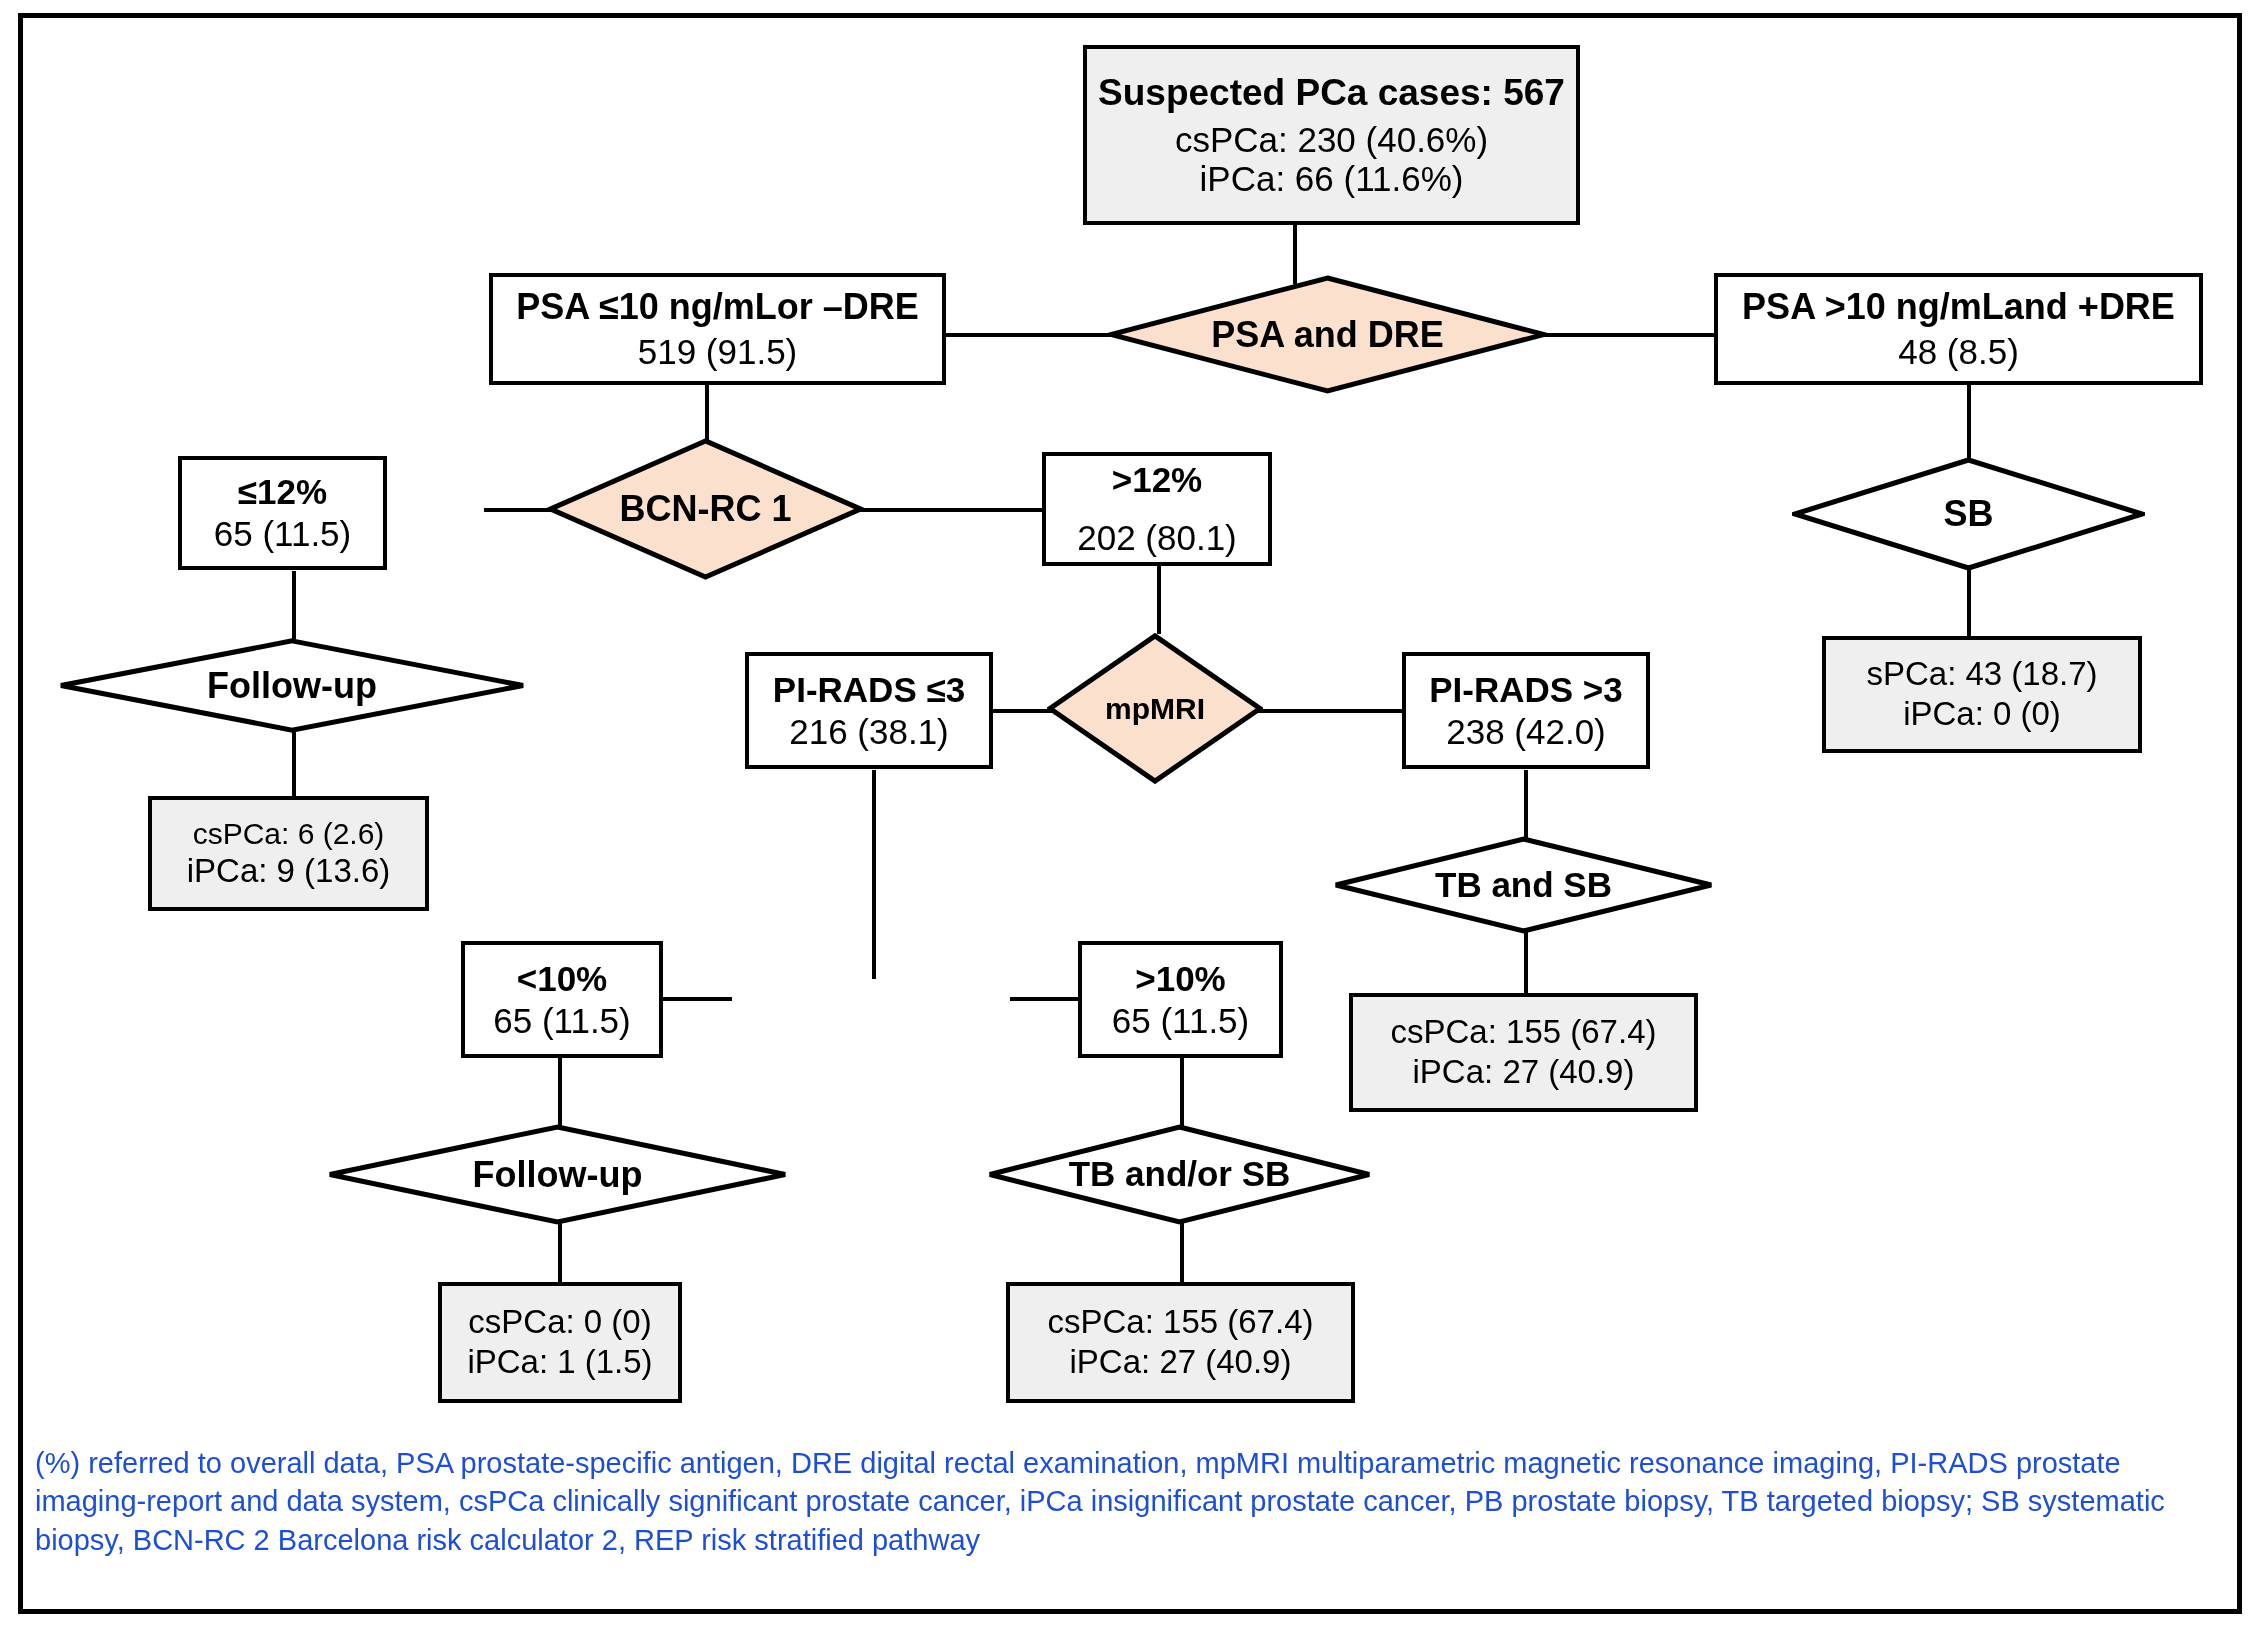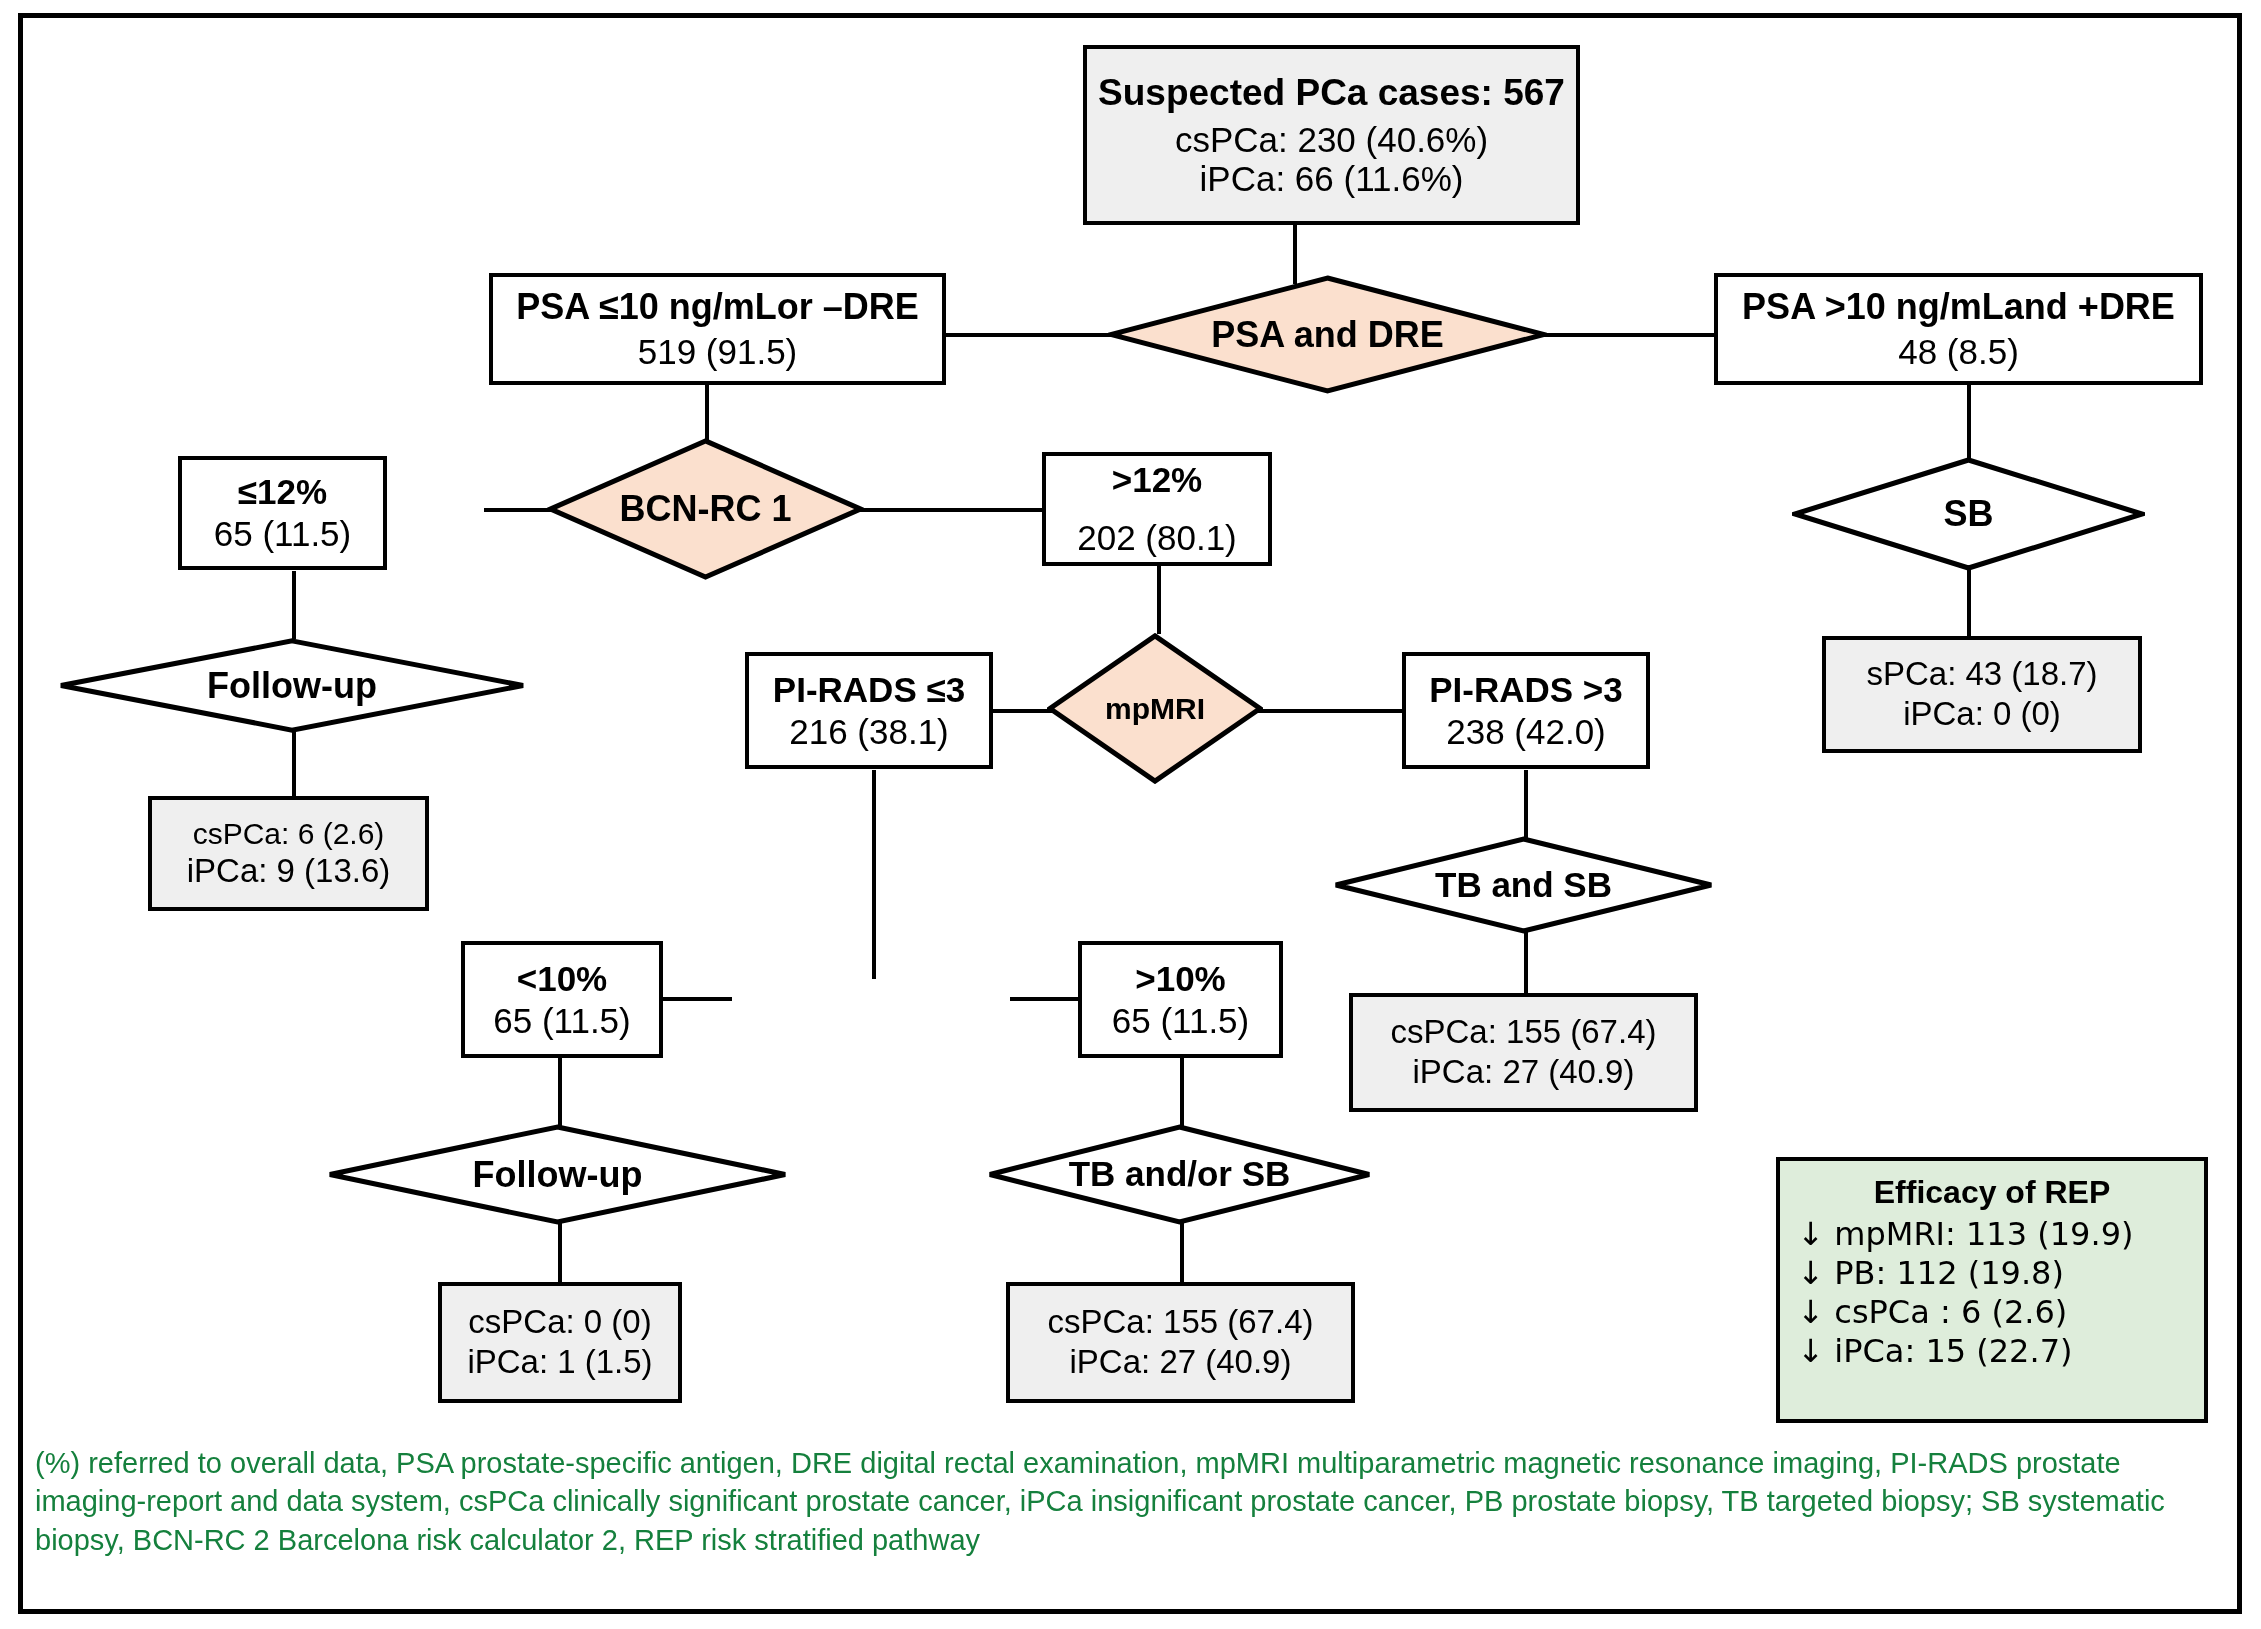--- a/index.html
+++ b/index.html
@@ -11,21 +11,21 @@
   .rect.gray{background:#efefef;}
   .rect.green{background:#deeddb;}
   .ln1{font-weight:bold;line-height:1.12;}
   .ln2{line-height:1.12;}
   .dia{position:absolute;display:flex;align-items:center;justify-content:center;text-align:center;}
   .dia svg{position:absolute;left:0;top:0;}
   .dia .dlabel{position:relative;z-index:2;font-weight:bold;line-height:1.1;}
   .conn{position:absolute;background:#000;}
   .h{height:4.3px;}
   .v{width:4.3px;}
-  .foot{position:absolute;left:35px;top:1444px;width:2173px;font-size:29px;line-height:1.32;color:#15803d;}
+  .foot{position:absolute;left:35px;top:1444px;width:2173px;font-size:29px;line-height:1.32;color:#1d4ed8;}
   .legend-title{font-weight:bold;font-size:32px;margin-bottom:4.3px;}
   .legend-row{font-size:32px;line-height:1.22;align-self:flex-start;padding-left:17.3px;white-space:nowrap;}
   .arrow{font-family:"DejaVu Sans",sans-serif;}
 </style>
 </head>
 <body>
 
 <div id="stage">
   <div id="frame"></div>
 
@@ -173,23 +173,16 @@
       <polygon points="267.5,4 531,70 267.5,136 4,70" fill="#fff" stroke="#000" stroke-width="7"></polygon>
     </svg>
     <div class="dlabel" style="font-size:35px;">TB and/or SB</div>
   </div>
 
   <div class="node rect gray" style="left:1006px;top:1282px;width:349px;height:121px;">
     <div class="ln2" style="font-size:33px;">csPCa: 155 (67.4)</div>
     <div class="ln2" style="font-size:33px;margin-top:2.9px;">iPCa: 27 (40.9)</div>
   </div>
 
-  <div class="node rect green" style="left:1776px;top:1157px;width:432px;height:266px;justify-content:flex-start;padding-top:13px;">
-    <div class="legend-title">Efficacy of REP</div>
-    <div class="legend-row arrow">↓ mpMRI: 113 (19.9)</div>
-    <div class="legend-row arrow">↓ PB: 112 (19.8)</div>
-    <div class="legend-row arrow">↓ csPCa : 6 (2.6)</div>
-    <div class="legend-row arrow">↓ iPCa: 15 (22.7)</div>
-  </div>
 
   <div class="foot">(%) referred to overall data, PSA prostate-specific antigen, DRE digital rectal examination, mpMRI multiparametric magnetic resonance imaging, PI-RADS prostate imaging-report and data system, csPCa clinically significant prostate cancer, iPCa insignificant prostate cancer, PB prostate biopsy, TB targeted biopsy; SB systematic biopsy, BCN-RC 2 Barcelona risk calculator 2, REP risk stratified pathway</div>
 </div>
 
 
 </body></html>

